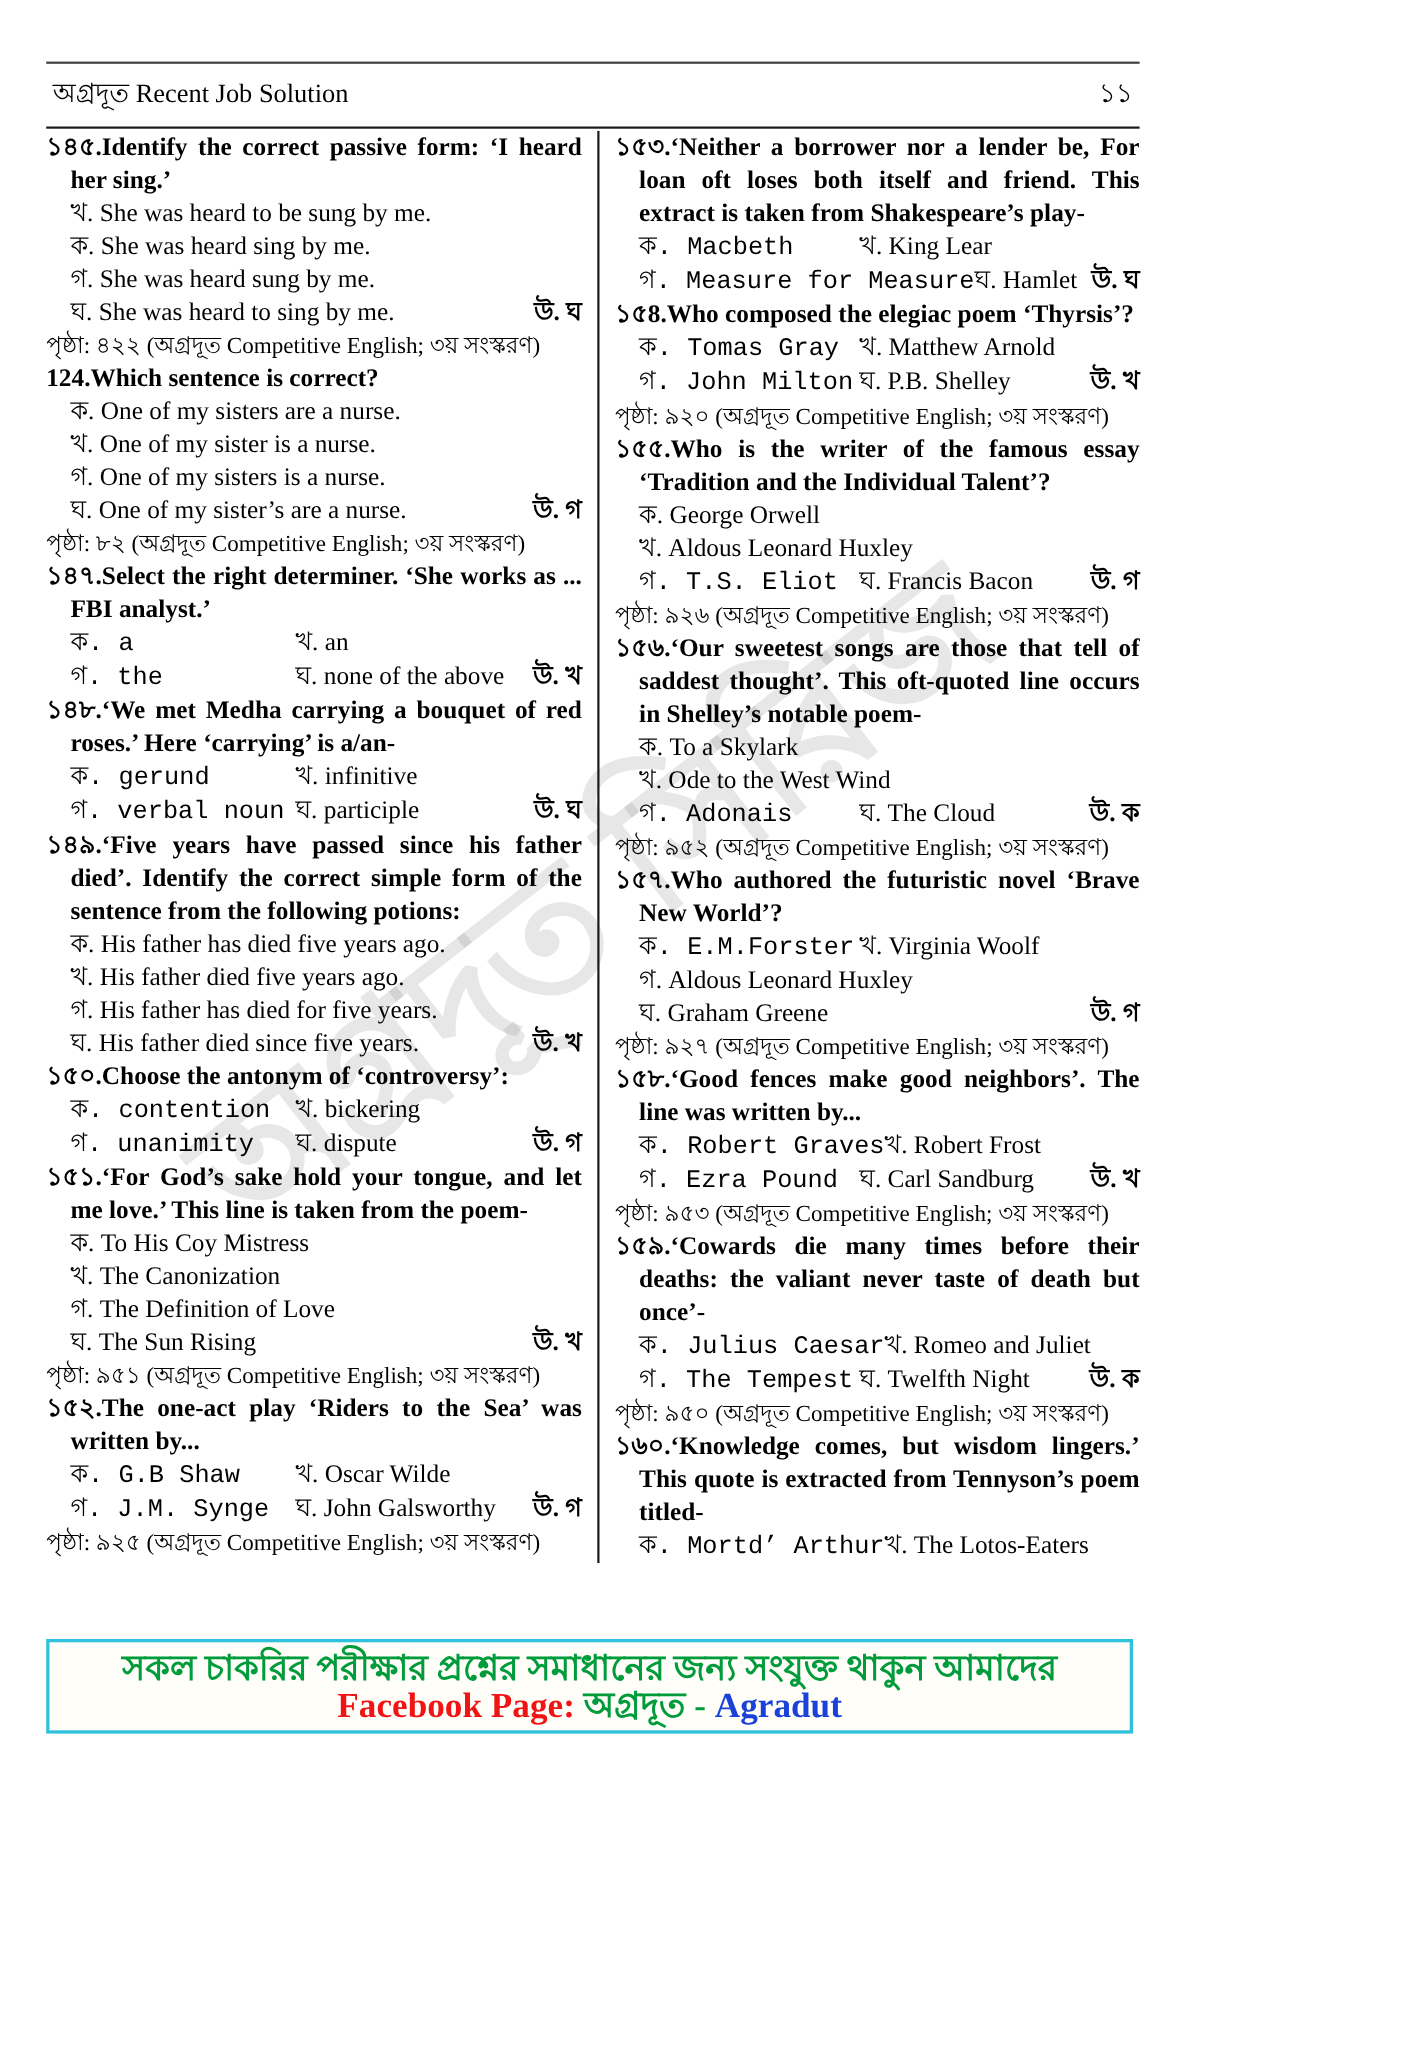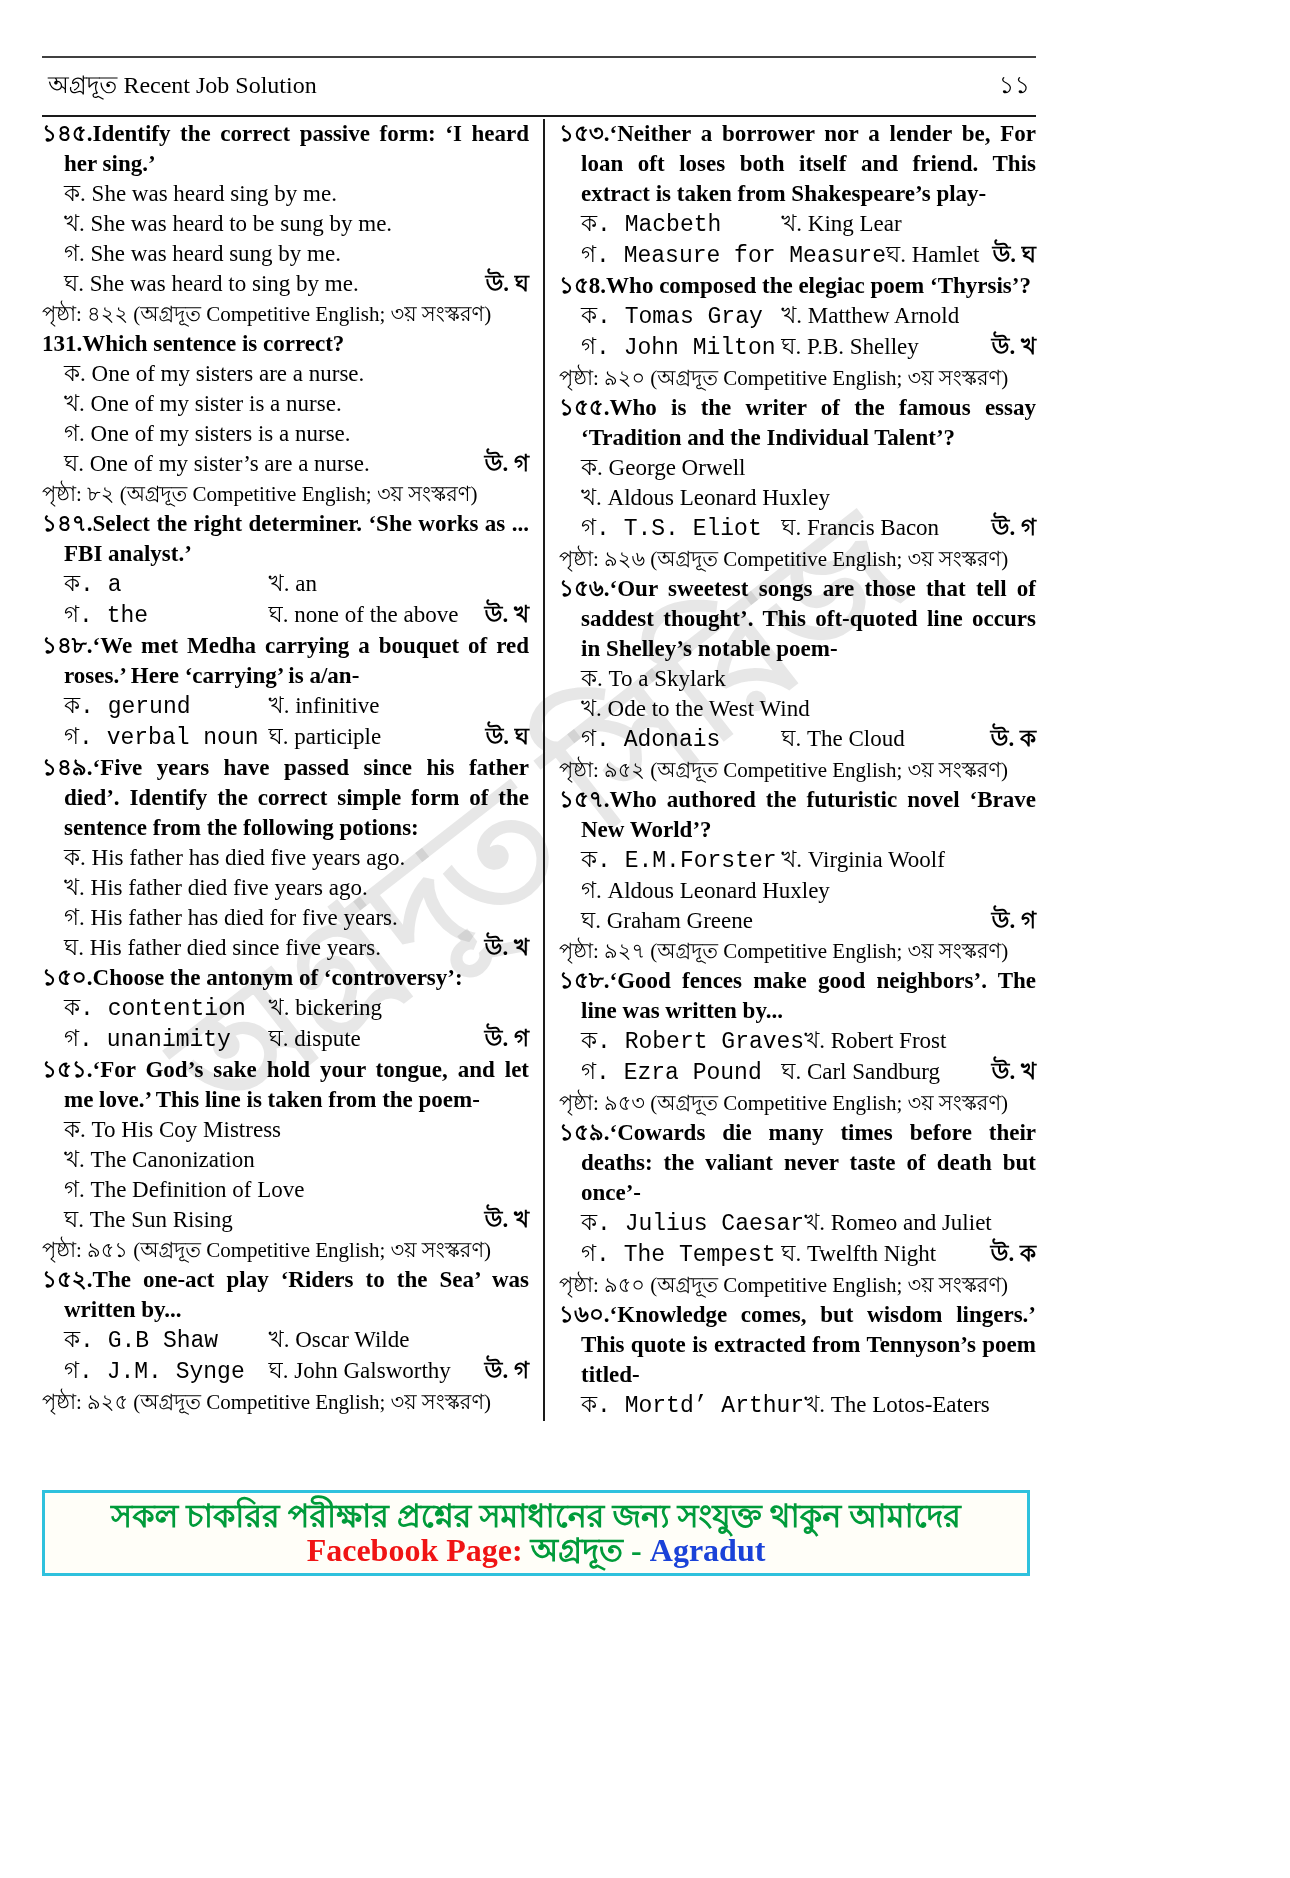--- a/index.html
+++ b/index.html
@@ -53,36 +53,36 @@
     <div class="header">
       <span>অগ্রদূত Recent Job Solution</span>
       <span>১১</span>
     </div>
 
     <div class="columns">
       <div class="col col-left" id="col-left">
           <div class="q-block">
             <div class="q-text">১৪৫.Identify the correct passive form: ‘I heard her sing.’</div>
             <div class="opt-row">
+              <span class="opt"><span class="opt-label">খ.</span><span class="opt-text">&nbsp;She was heard to be sung by me.</span></span>
+            </div>
+            <div class="opt-row">
               <span class="opt"><span class="opt-label">ক.</span><span class="opt-text">&nbsp;She was heard sing by me.</span></span>
-            </div>
-            <div class="opt-row">
-              <span class="opt"><span class="opt-label">খ.</span><span class="opt-text">&nbsp;She was heard to be sung by me.</span></span>
             </div>
             <div class="opt-row">
               <span class="opt"><span class="opt-label">গ.</span><span class="opt-text">&nbsp;She was heard sung by me.</span></span>
             </div>
             <div class="opt-row">
               <span class="opt"><span class="opt-label">ঘ.</span><span class="opt-text">&nbsp;She was heard to sing by me.</span></span>
               <span class="answer">উ. ঘ</span>
             </div>
             <div class="ref">পৃষ্ঠা: ৪২২ (অগ্রদূত Competitive English; ৩য় সংস্করণ)</div>
           </div>
           <div class="q-block">
-            <div class="q-text">131.Which sentence is correct?</div>
+            <div class="q-text">124.Which sentence is correct?</div>
             <div class="opt-row">
               <span class="opt"><span class="opt-label">ক.</span><span class="opt-text">&nbsp;One of my sisters are a nurse.</span></span>
             </div>
             <div class="opt-row">
               <span class="opt"><span class="opt-label">খ.</span><span class="opt-text">&nbsp;One of my sister is a nurse.</span></span>
             </div>
             <div class="opt-row">
               <span class="opt"><span class="opt-label">গ.</span><span class="opt-text">&nbsp;One of my sisters is a nurse.</span></span>
             </div>
             <div class="opt-row">

